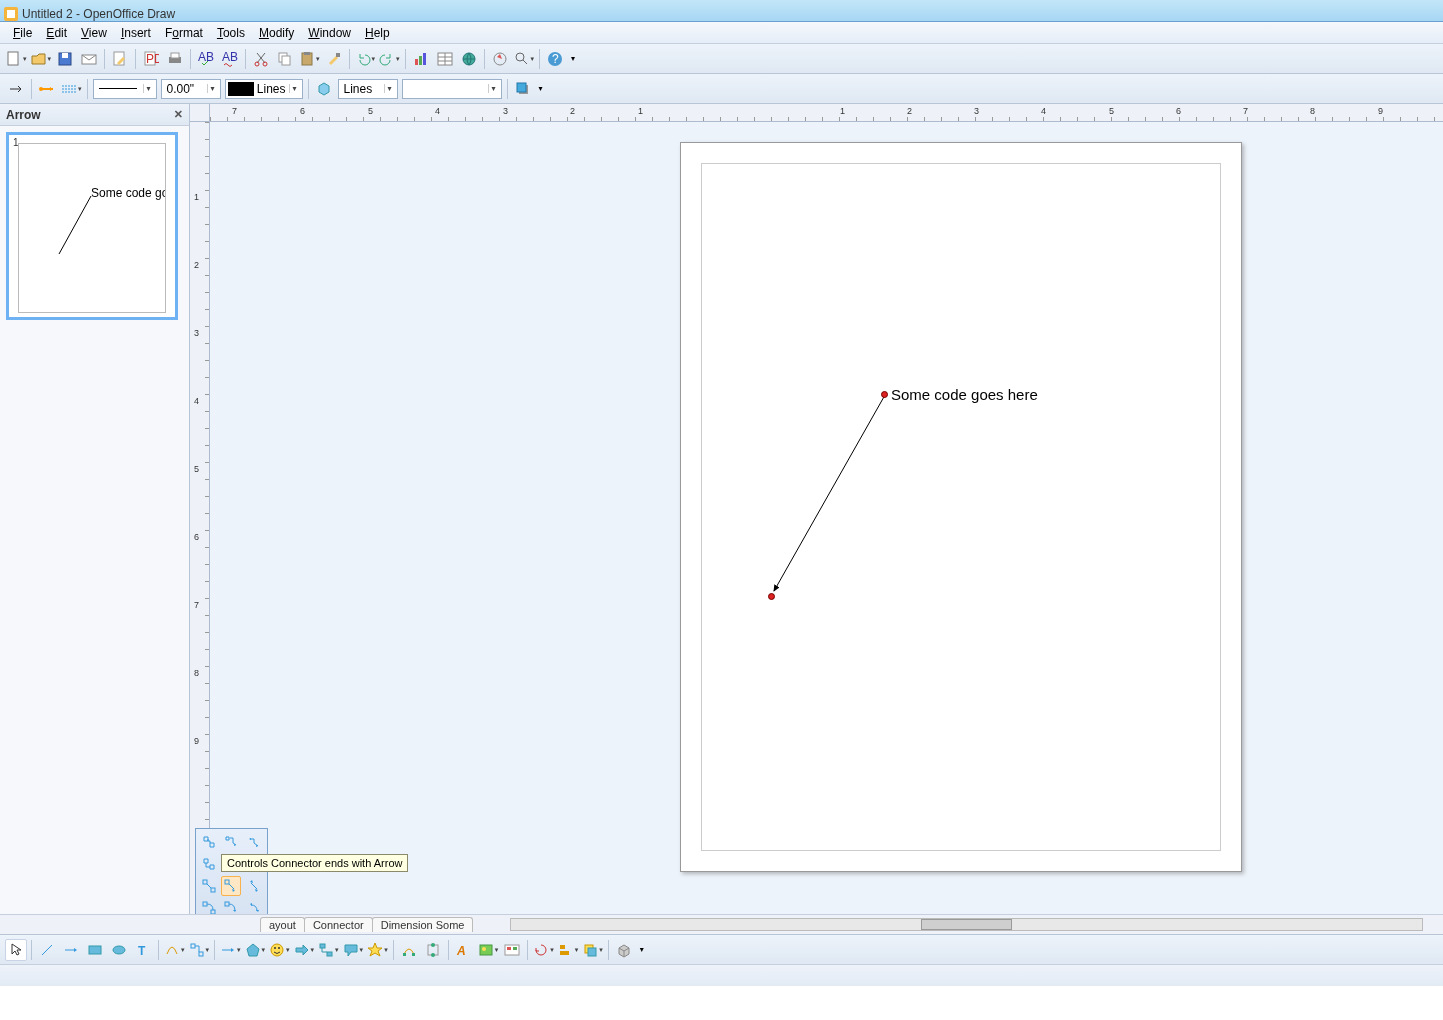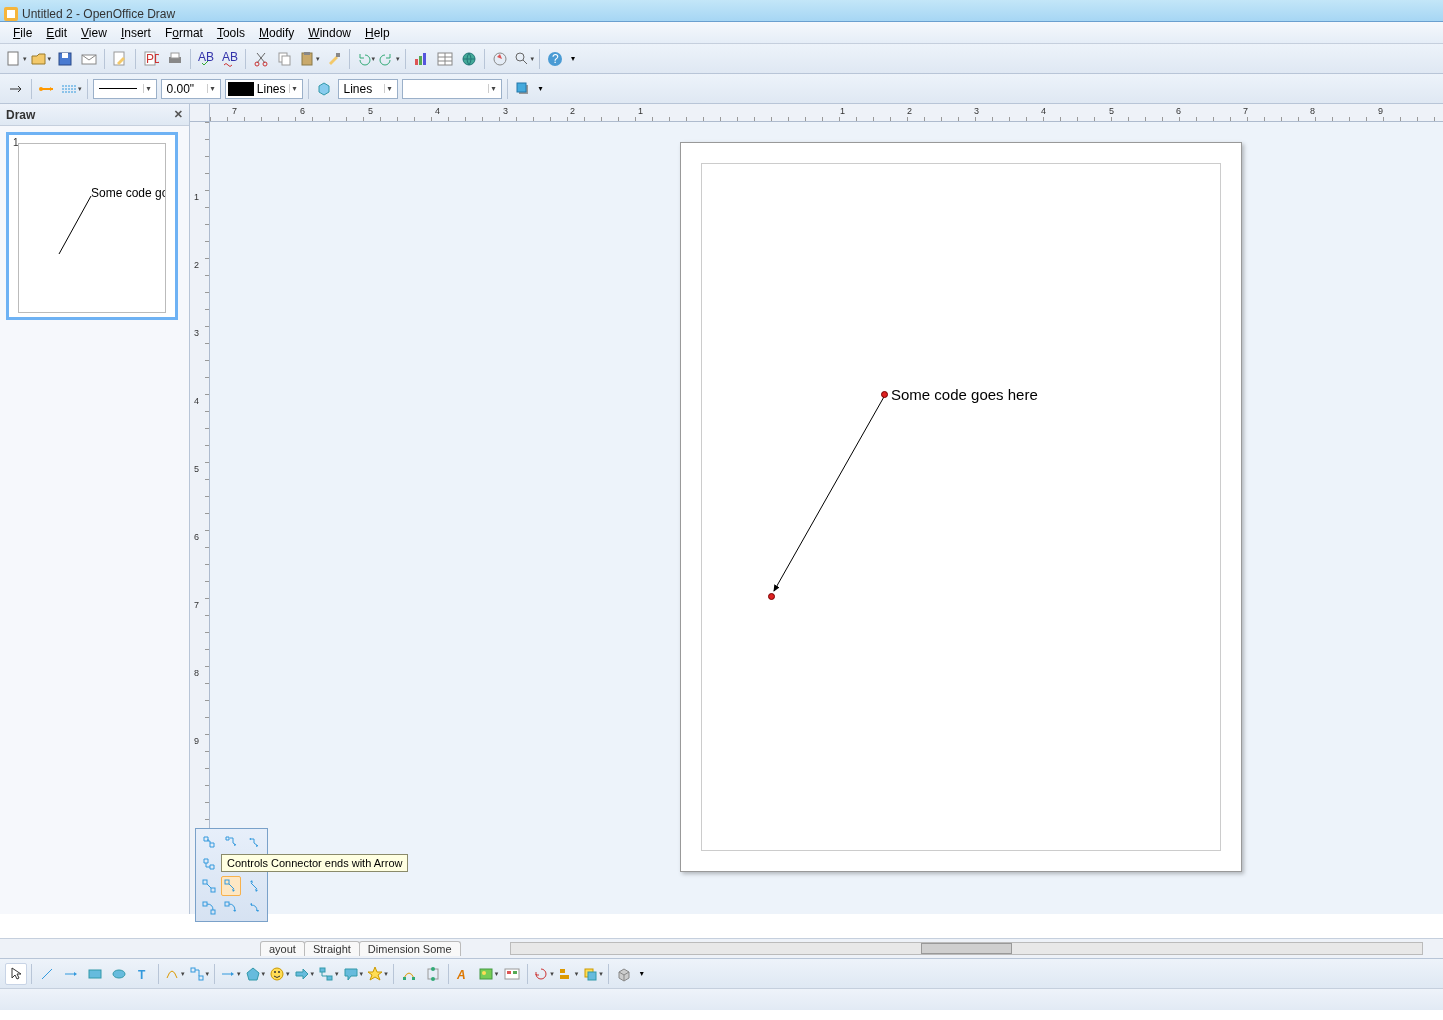--- a/index.html
+++ b/index.html
@@ -30,21 +30,21 @@
 .ruler-v { position:absolute; left:0; top:18px; bottom:0; width:20px; background:#eef2f8; border-right:1px solid #aebbce; font-size:9px; color:#333; overflow:hidden;}
 .ruler-corner { position:absolute; left:0; top:0; width:20px; height:18px; background:#eef2f8; border-right:1px solid #aebbce; border-bottom:1px solid #aebbce;}
 .canvas-area { position:absolute; left:20px; top:18px; right:0; bottom:0; background:#edf3fa; overflow:hidden;}
 .page-shadow { position:absolute; left:470px; top:20px; width:562px; height:730px; background:#fff; box-shadow:2px 2px 4px rgba(0,0,0,.25); border:1px solid #999;}
 .page-inner { position:absolute; left:20px; top:20px; right:20px; bottom:20px; border:1px solid #ccc;}
 .endpoint { width:7px; height:7px; border-radius:50%; background:#d22; border:1px solid #700; position:absolute;}
 .floating-popup { position:absolute; left:195px; bottom:98px; width:73px; background:linear-gradient(#e7effa,#d6e2f2); border:1px solid #7aa1c9; padding:3px; display:grid; grid-template-columns:repeat(3,1fr); gap:2px;}
 .floating-popup .cell { width:20px; height:20px; border:1px solid transparent; display:flex; align-items:center; justify-content:center; border-radius:2px;}
 .floating-popup .cell.sel { border-color:#f7b14d; background:#fde7c4;}
 .tooltip { position:absolute; left:221px; bottom:148px; background:#ffffe1; border:1px solid #8a8a6a; padding:2px 5px; font-size:11px; color:#000; white-space:nowrap; z-index:50;}
-.tabs-row { height:20px; background:#eef2f8; border-top:1px solid #c5cfdd; display:flex; align-items:center; padding-left:260px; position:relative;margin-top:24px;}
+.tabs-row { height:20px; background:#eef2f8; border-top:1px solid #c5cfdd; display:flex; align-items:center; padding-left:260px; position:relative;}
 .tab { padding:1px 8px; font-size:11px; color:#333; border:1px solid #bbb; border-bottom:none; background:#f8f8f8; border-radius:3px 3px 0 0; margin-right:-1px;}
 .hscroll { position:absolute; left:510px; right:20px; top:3px; height:13px; background:#e8e8e8; border:1px solid #bbb;}
 .hscroll .thumb { position:absolute; left:45%; top:0; width:10%; height:100%; background:#cfcfcf; border:1px solid #999;}
 .bottom-toolbar { height:30px; background:linear-gradient(#edf3fa,#dfe8f3); display:flex; align-items:center; padding:0 4px; border-top:1px solid #b8c5d7;}
 .statusbar { height:22px; background:linear-gradient(#eef3fa,#e2eaf4); border-top:1px solid #c5cfdd;}
 svg.ico { width:16px; height:16px; }
 .ruler-tick { position:absolute; top:2px; font-size:9px; color:#333;}
 .ruler-tick-v { position:absolute; left:4px; font-size:9px; color:#333; transform:none;}
 </style>
 </head>
@@ -266,21 +266,21 @@
     </div>
   <div class="tbtn" style="min-width:10px;">
       <span style="font-size:8px;">▾</span>
     </div>
 </div>
 
 <div class="main">
 
   <div class="pages-panel">
     <div class="pages-header">
-      <span>Draw</span>
+      <span>Arrow</span>
       <span class="close">✕</span>
     </div>
     <div class="pages-body">
       <div class="thumb-wrap">
         <span class="thumb-num">1</span>
         <div class="thumb-page">
           <svg style="position:absolute;left:0;top:0;width:100%;height:100%;">
             <line x1="40" y1="110" x2="72" y2="52" stroke="#000"></line>
             <text x="72" y="53" font-size="4">Some code goes here</text>
           </svg>
@@ -534,21 +534,21 @@
         <path d="M5 5q6 0 6 6" fill="none" stroke="#39d"></path>
         <path d="M4 4l2 2V3zM12 12l-2-2h3z" fill="#39d"></path>
       </svg>
     </div>
 </div>
 
 <div class="tooltip">Controls Connector ends with Arrow</div>
 
 <div class="tabs-row">
   <div class="tab">ayout</div>
-  <div class="tab">Straight</div>
+  <div class="tab">Connector</div>
   <div class="tab">Dimension Some</div>
   <div class="hscroll">
       <div class="thumb"></div>
     </div>
 </div>
 
 <div class="bottom-toolbar">
   <div class="tbtn" style="border:1px solid #c8d4e6;background:#fff;">
       <svg class="ico">
         <path d="M4 2l0 10 3-3 2 4 2-1-2-4h4z" fill="#fff" stroke="#333"></path>

